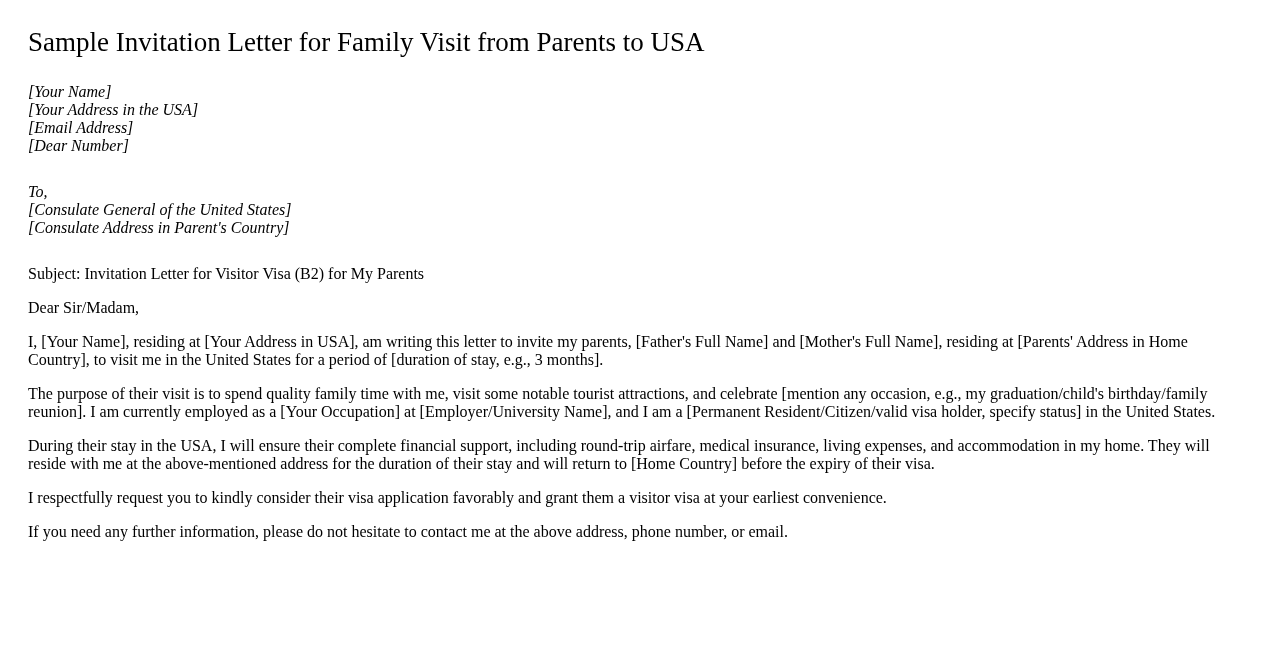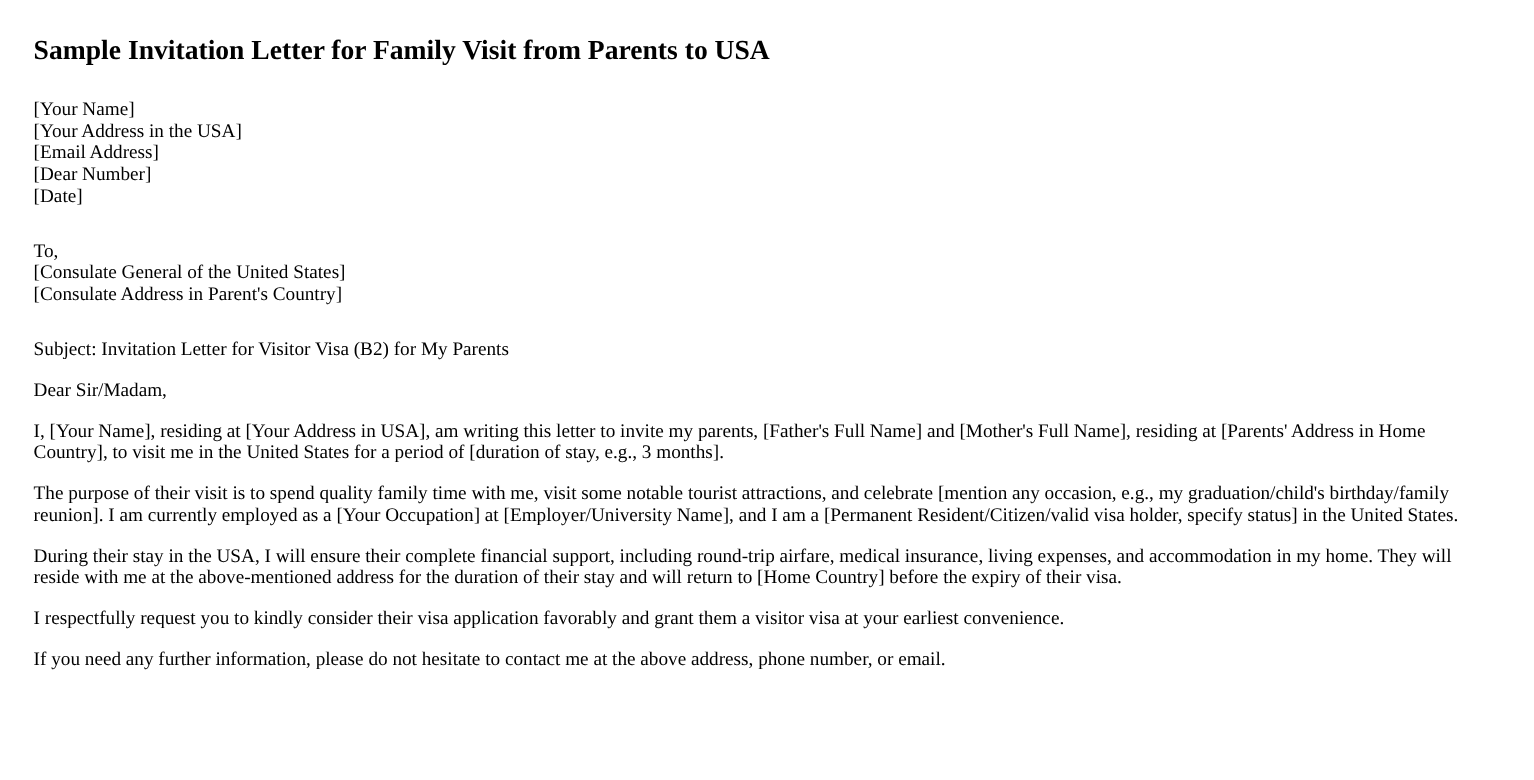--- a/index.html
+++ b/index.html
@@ -13,49 +13,49 @@
     height: 650px;
     overflow: hidden;
     font-family: "Liberation Serif", "DejaVu Serif", serif;
     font-size: 16px;
     line-height: 18px;
   }
   .page {
     padding: 8px 62px 0 28px; 
   }
   h1.doc-title {
-    font-size: 23px;
+    font-size: 27px;
     line-height: 26px;
-    font-weight: bold;
+    font-weight: normal;
     margin: 21px 0 22px 0;
     font-family: "Liberation Serif", "DejaVu Serif", serif;
   }
   .block {
     margin: 28px 0;
+    font-style: italic;
   }
   .block .line {
     white-space: pre-wrap;
   }
   p.para {
     margin: 16px 0;
   }
 </style>
 </head>
 <body>
 
 <div class="page">
 
   <h1 class="doc-title">Sample Invitation Letter for Family Visit from Parents to USA</h1>
 
   <div class="block">
     <div class="line">[Your Name]</div>
     <div class="line">[Your Address in the USA]</div>
     <div class="line">[Email Address]</div>
     <div class="line">[Dear Number]</div>
-    <div class="line">[Date]</div>
   </div>
 
   <div class="block">
     <div class="line">To,</div>
     <div class="line">[Consulate General of the United States]</div>
     <div class="line">[Consulate Address in Parent's Country]</div>
   </div>
 
   <p class="para">Subject: Invitation Letter for Visitor Visa (B2) for My Parents</p>
 

